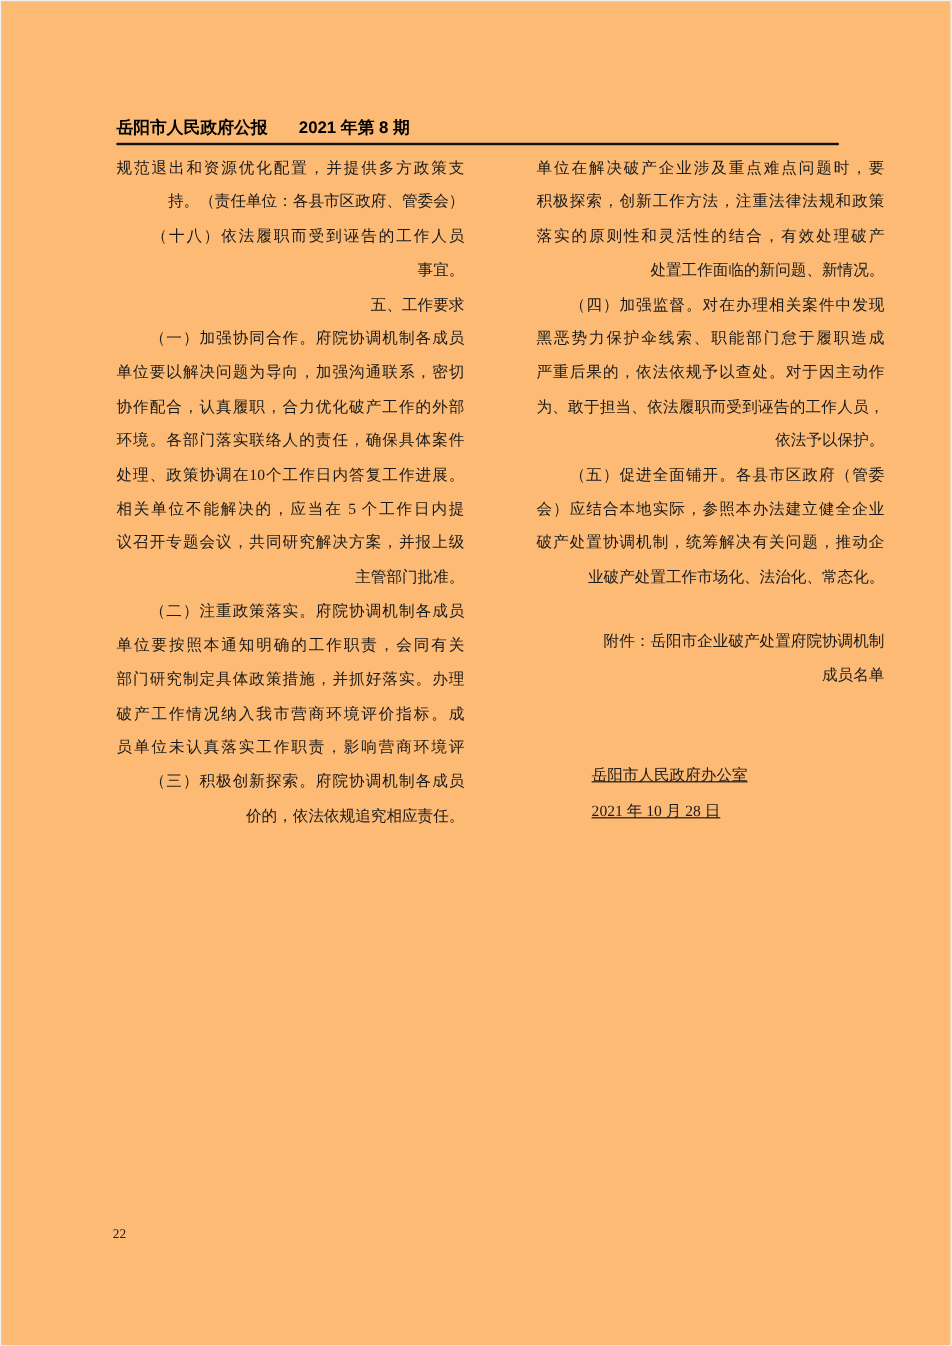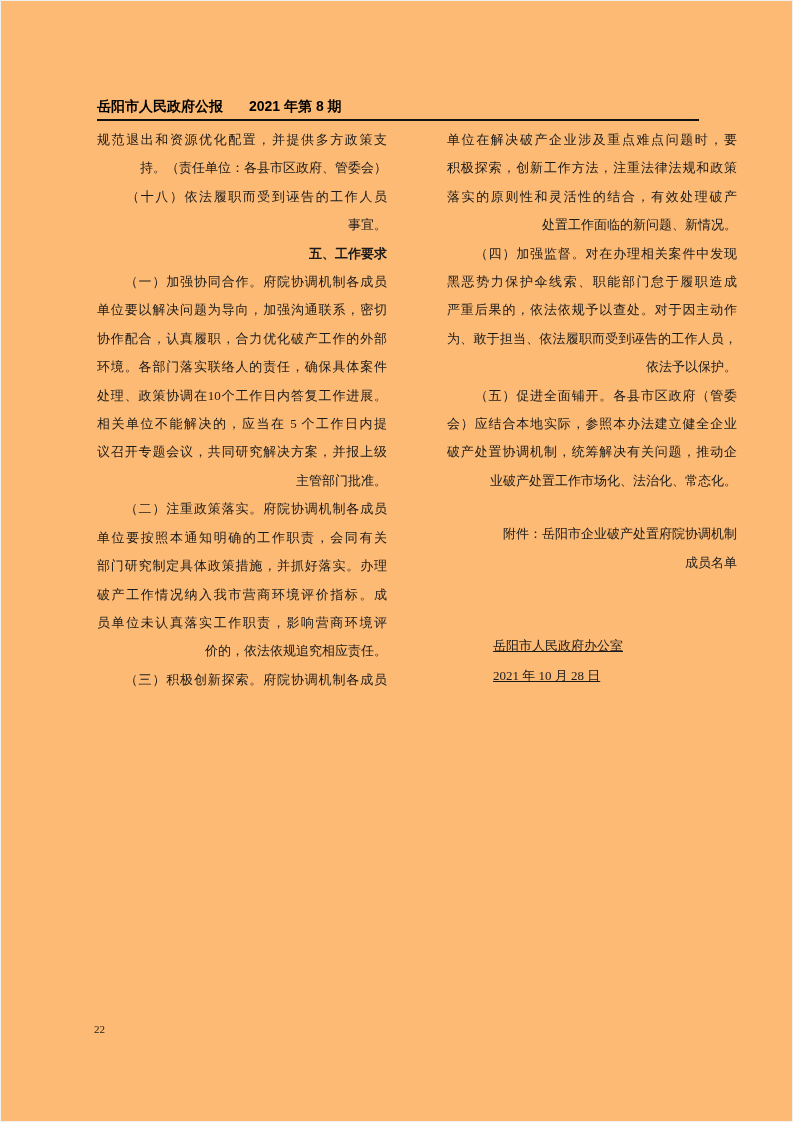--- a/index.html
+++ b/index.html
@@ -33,21 +33,21 @@
   }
   .col-left{left:96px;}
   .col-right{left:408px;margin-left:38px;}
   .line{min-height:28.4px;text-align:right;}
   .line.fill{
     text-align:justify;
     text-align-last:justify;
     text-justify:inter-character;
   }
   .line.bold{
-    font-weight:700;
+    font-weight:400;
     font-family:"Liberation Sans","DejaVu Sans",sans-serif;
   }
   
   .attachment-block{margin-top:25px;}
   
   .signature-block{
     margin-top:54px;
     padding-left:46px;
     text-align:left;
     line-height:30px;
@@ -81,22 +81,22 @@
       <div class="line fill">环境。各部门落实联络人的责任，确保具体案件</div>
       <div class="line fill">处理、政策协调在10个工作日内答复工作进展。</div>
       <div class="line fill">相关单位不能解决的，应当在 5 个工作日内提</div>
       <div class="line fill">议召开专题会议，共同研究解决方案，并报上级</div>
       <div class="line">主管部门批准。</div>
       <div class="line fill">　　（二）注重政策落实。府院协调机制各成员</div>
       <div class="line fill">单位要按照本通知明确的工作职责，会同有关</div>
       <div class="line fill">部门研究制定具体政策措施，并抓好落实。办理</div>
       <div class="line fill">破产工作情况纳入我市营商环境评价指标。成</div>
       <div class="line fill">员单位未认真落实工作职责，影响营商环境评</div>
+      <div class="line fill">　　（三）积极创新探索。府院协调机制各成员</div>
       <div class="line">价的，依法依规追究相应责任。</div>
-      <div class="line fill">　　（三）积极创新探索。府院协调机制各成员</div>
     </div>
 
   <div class="col col-right">
     <div>
         <div class="line fill">单位在解决破产企业涉及重点难点问题时，要</div>
         <div class="line fill">积极探索，创新工作方法，注重法律法规和政策</div>
         <div class="line fill">落实的原则性和灵活性的结合，有效处理破产</div>
         <div class="line">处置工作面临的新问题、新情况。</div>
         <div class="line fill">　　（四）加强监督。对在办理相关案件中发现</div>
         <div class="line fill">黑恶势力保护伞线索、职能部门怠于履职造成</div>

